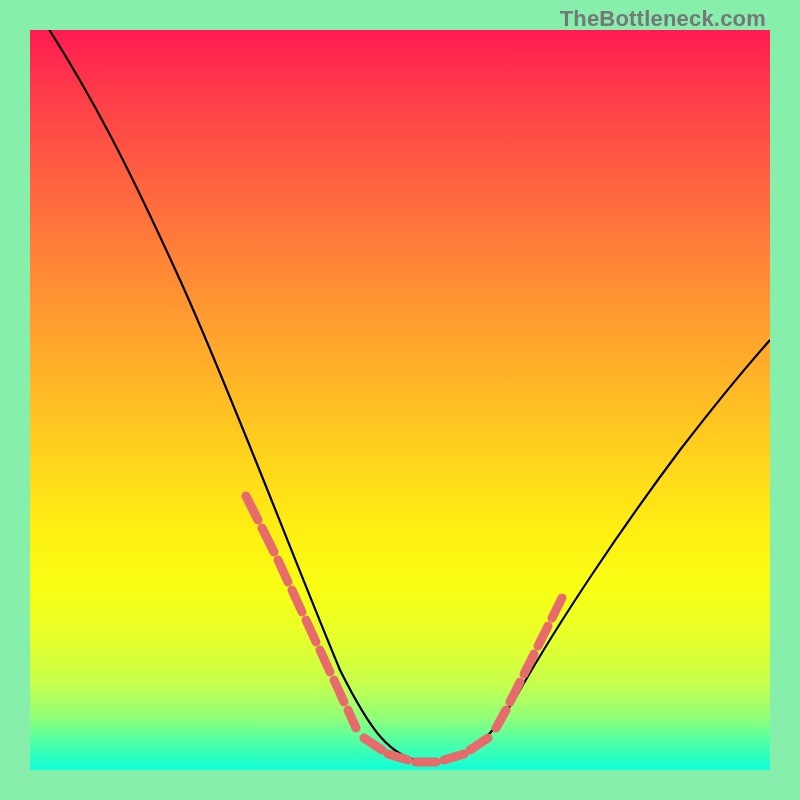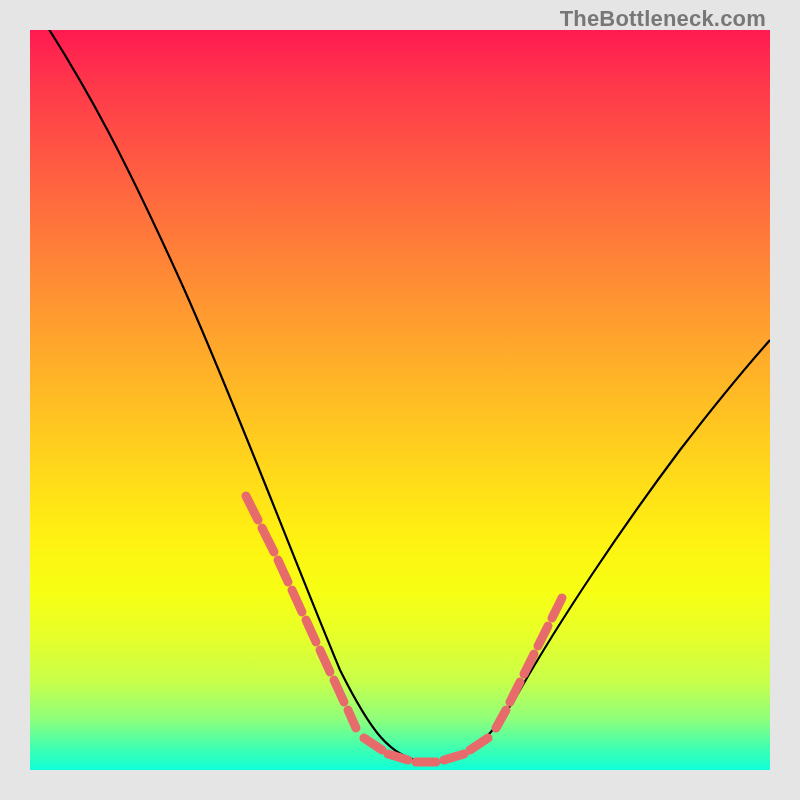--- a/index.html
+++ b/index.html
@@ -10,21 +10,21 @@
     background: #000;
     overflow: hidden;
     font-family: Arial, Helvetica, sans-serif;
   }
   .frame {
     position: absolute;
     left: 0;
     top: 0;
     width: 800px;
     height: 800px;
-    background: #e5e5e5;
+    background: #86efac;
   }
   .plot-area {
     position: absolute;
     left: 30px;
     top: 30px;
     width: 740px;
     height: 740px;
     overflow: hidden;
   }
   .gradient {

